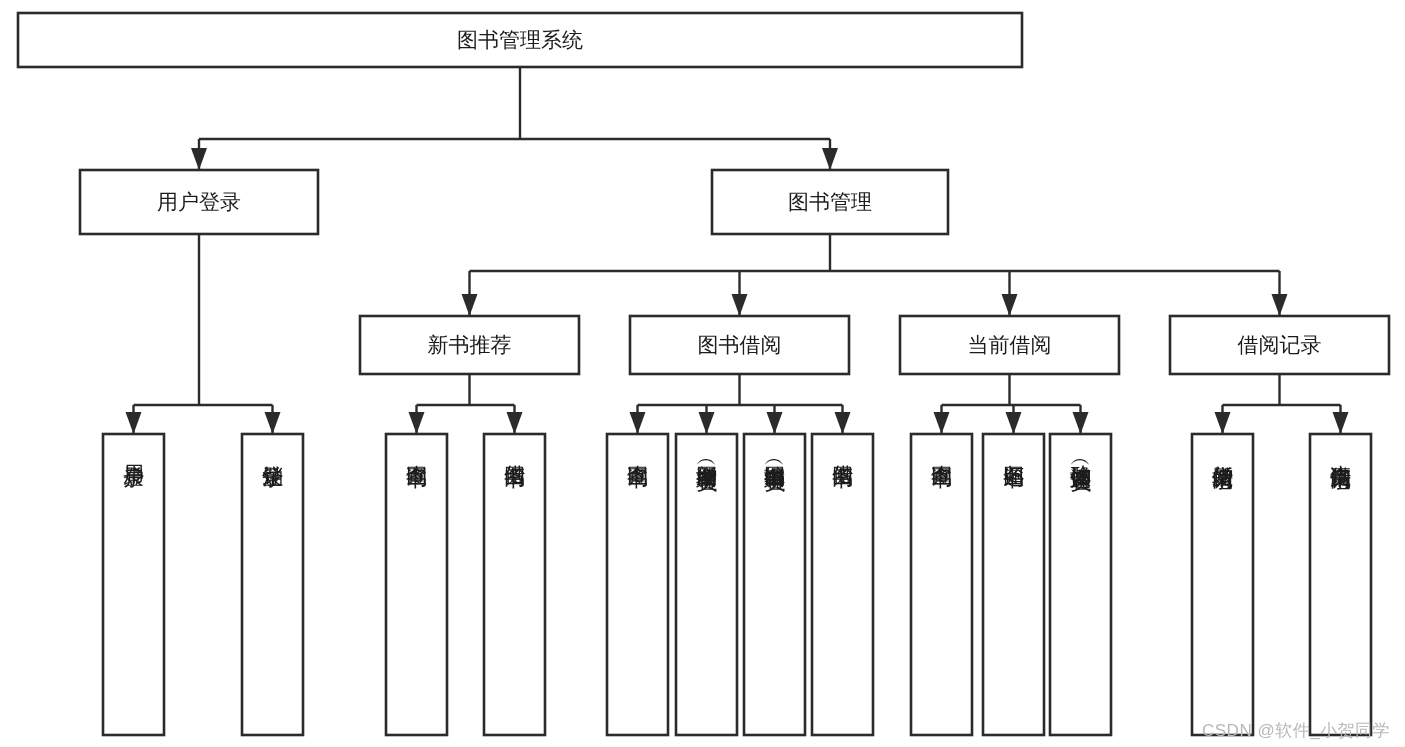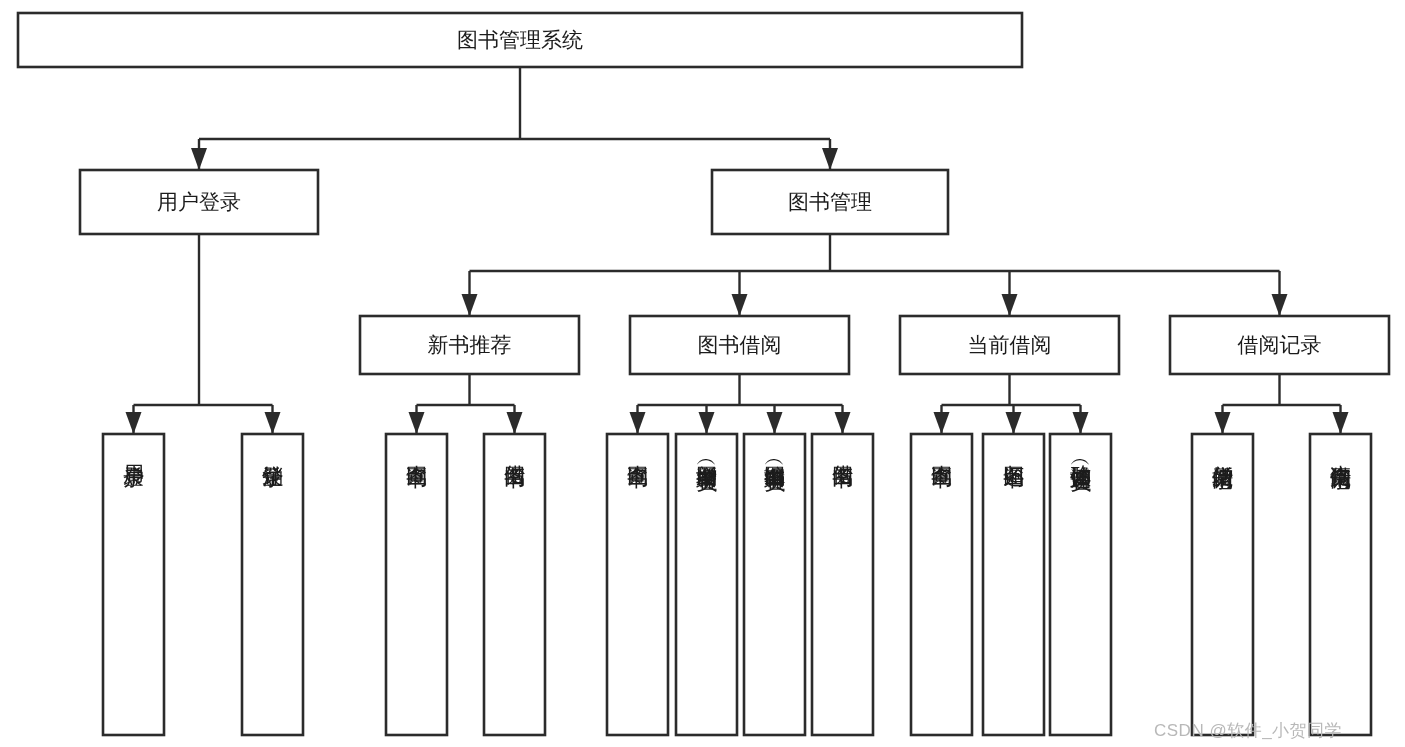--- a/index.html
+++ b/index.html
@@ -208,15 +208,15 @@
         <span class="leaf-label">确认归还（管理员）</span>
       </div>
       <div class="leaf-label-wrap" style="left: 1192px; top: 448px; width: 61px; height: 281px;">
         <span class="leaf-label">新增借阅记录</span>
       </div>
       <div class="leaf-label-wrap" style="left: 1310px; top: 448px; width: 61px; height: 281px;">
         <span class="leaf-label">查询借阅记录</span>
       </div>
     </div>
 
-  <div class="watermark" style="left: 1154px; top: 719px;">CSDN @软件_小贺同学</div>
+  <div class="watermark" style="left: 1202px; top: 719px;">CSDN @软件_小贺同学</div>
 
 </div>
 
 </body></html>

